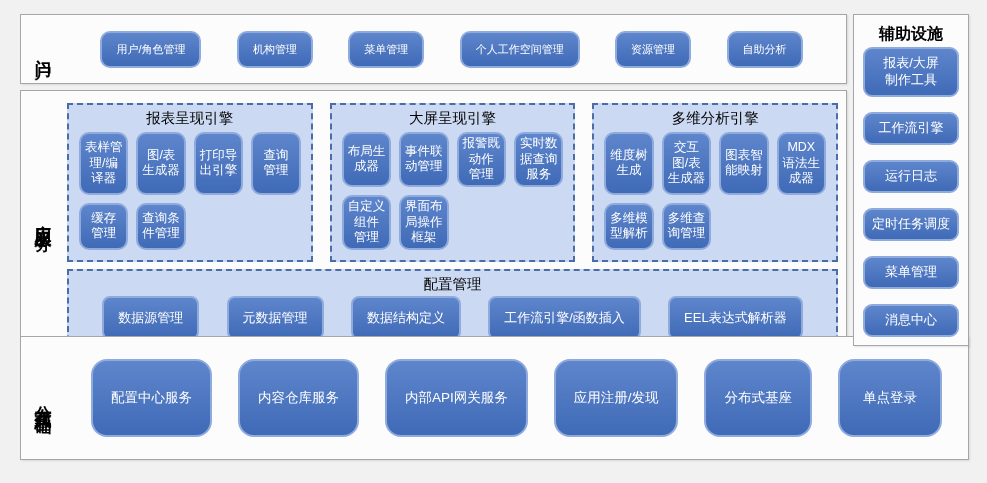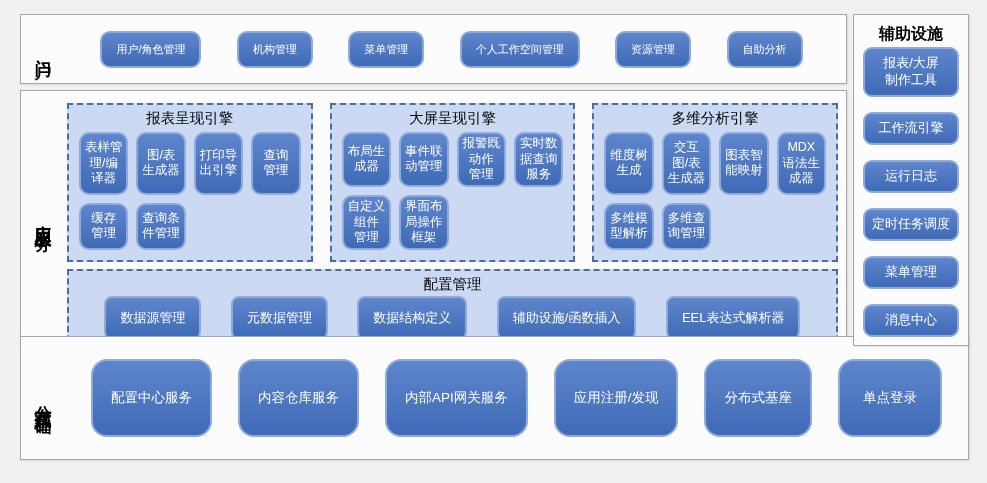--- a/index.html
+++ b/index.html
@@ -134,21 +134,21 @@
             <div class="btn">多维查询管理</div>
           </div>
       </div>
     </div>
     <div class="panel config">
       <div class="panel-title">配置管理</div>
       <div class="config-row">
           <div class="btn">数据源管理</div>
           <div class="btn">元数据管理</div>
           <div class="btn">数据结构定义</div>
-          <div class="btn">辅助设施/函数插入</div>
+          <div class="btn">工作流引擎/函数插入</div>
           <div class="btn">EEL表达式解析器</div>
         </div>
     </div>
   </div>
 </div>
 
 <div class="section" id="distributed">
   <div class="v-label">
     <span>分布式基础</span>
   </div>

